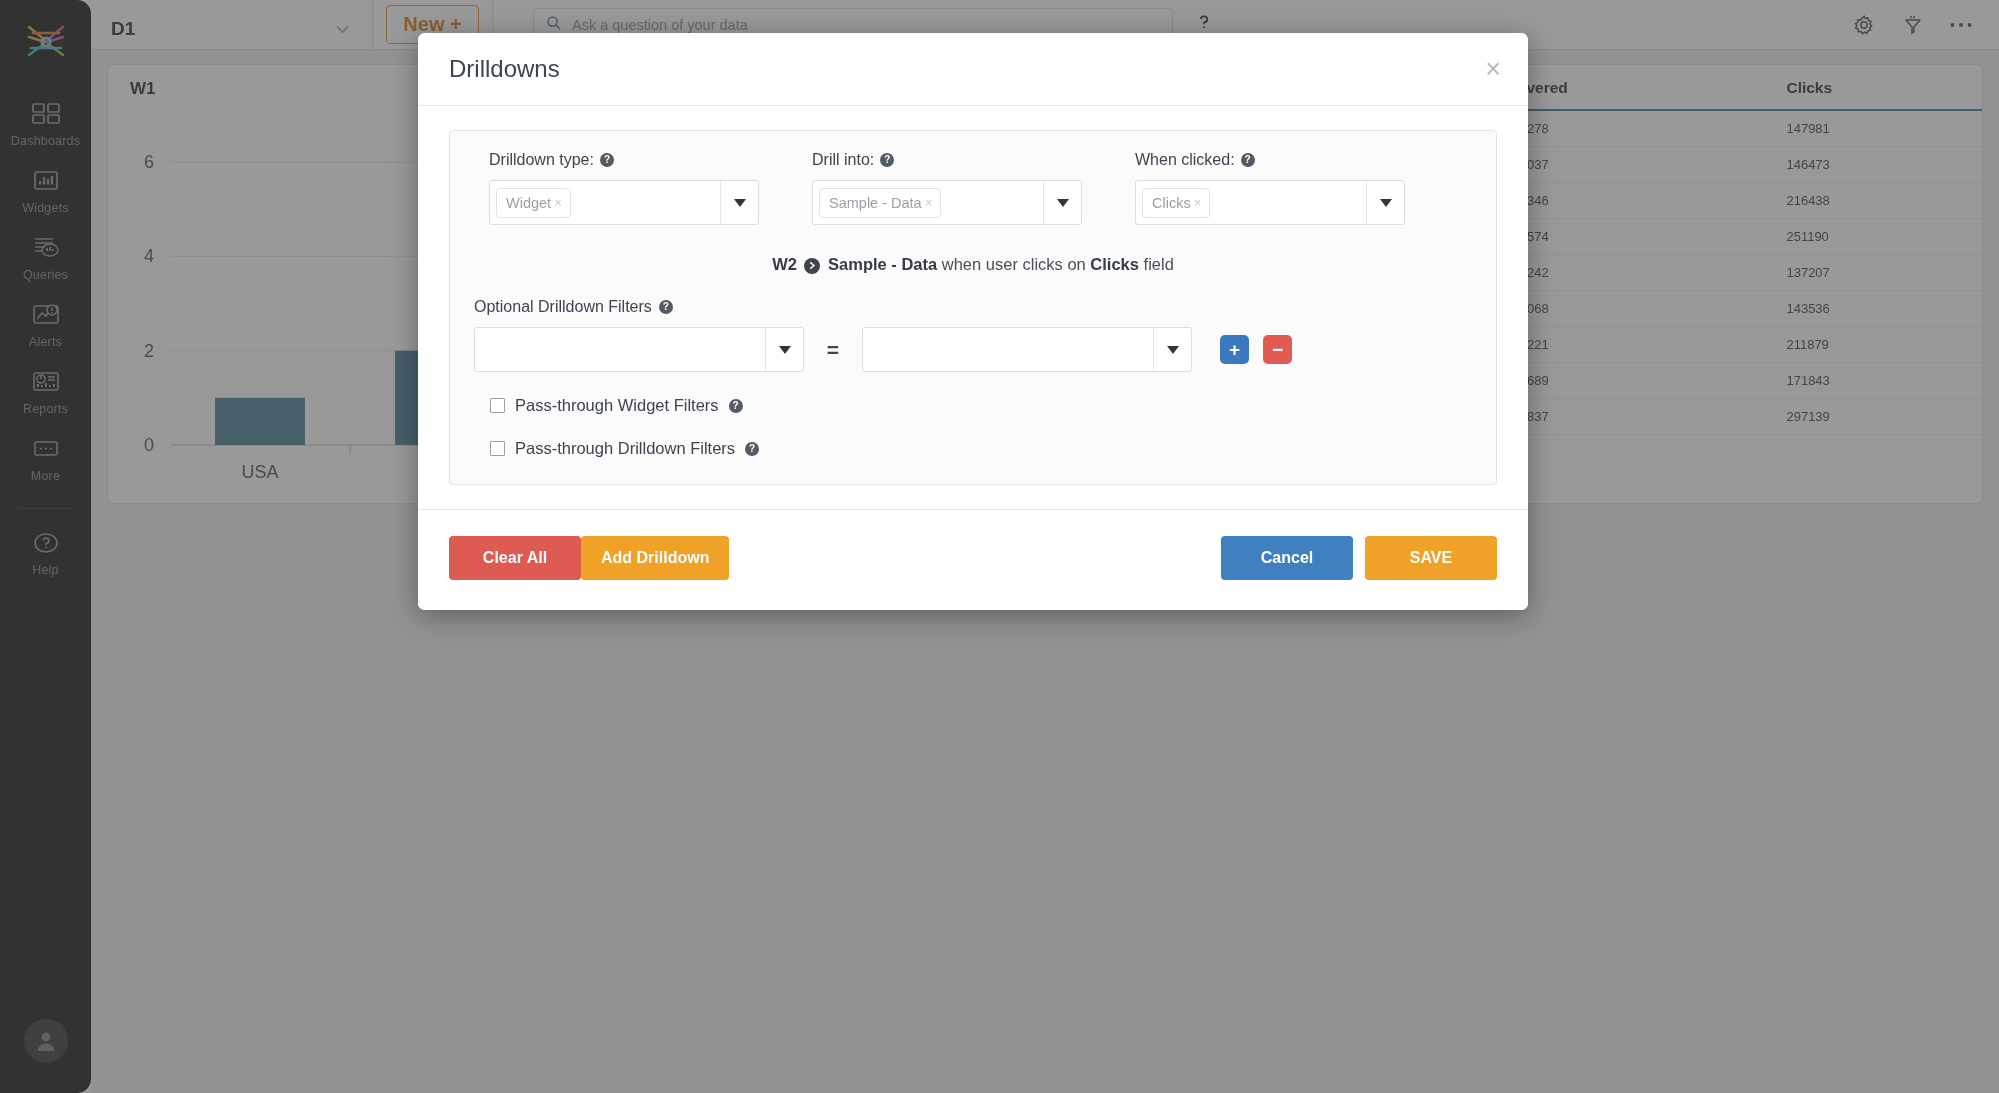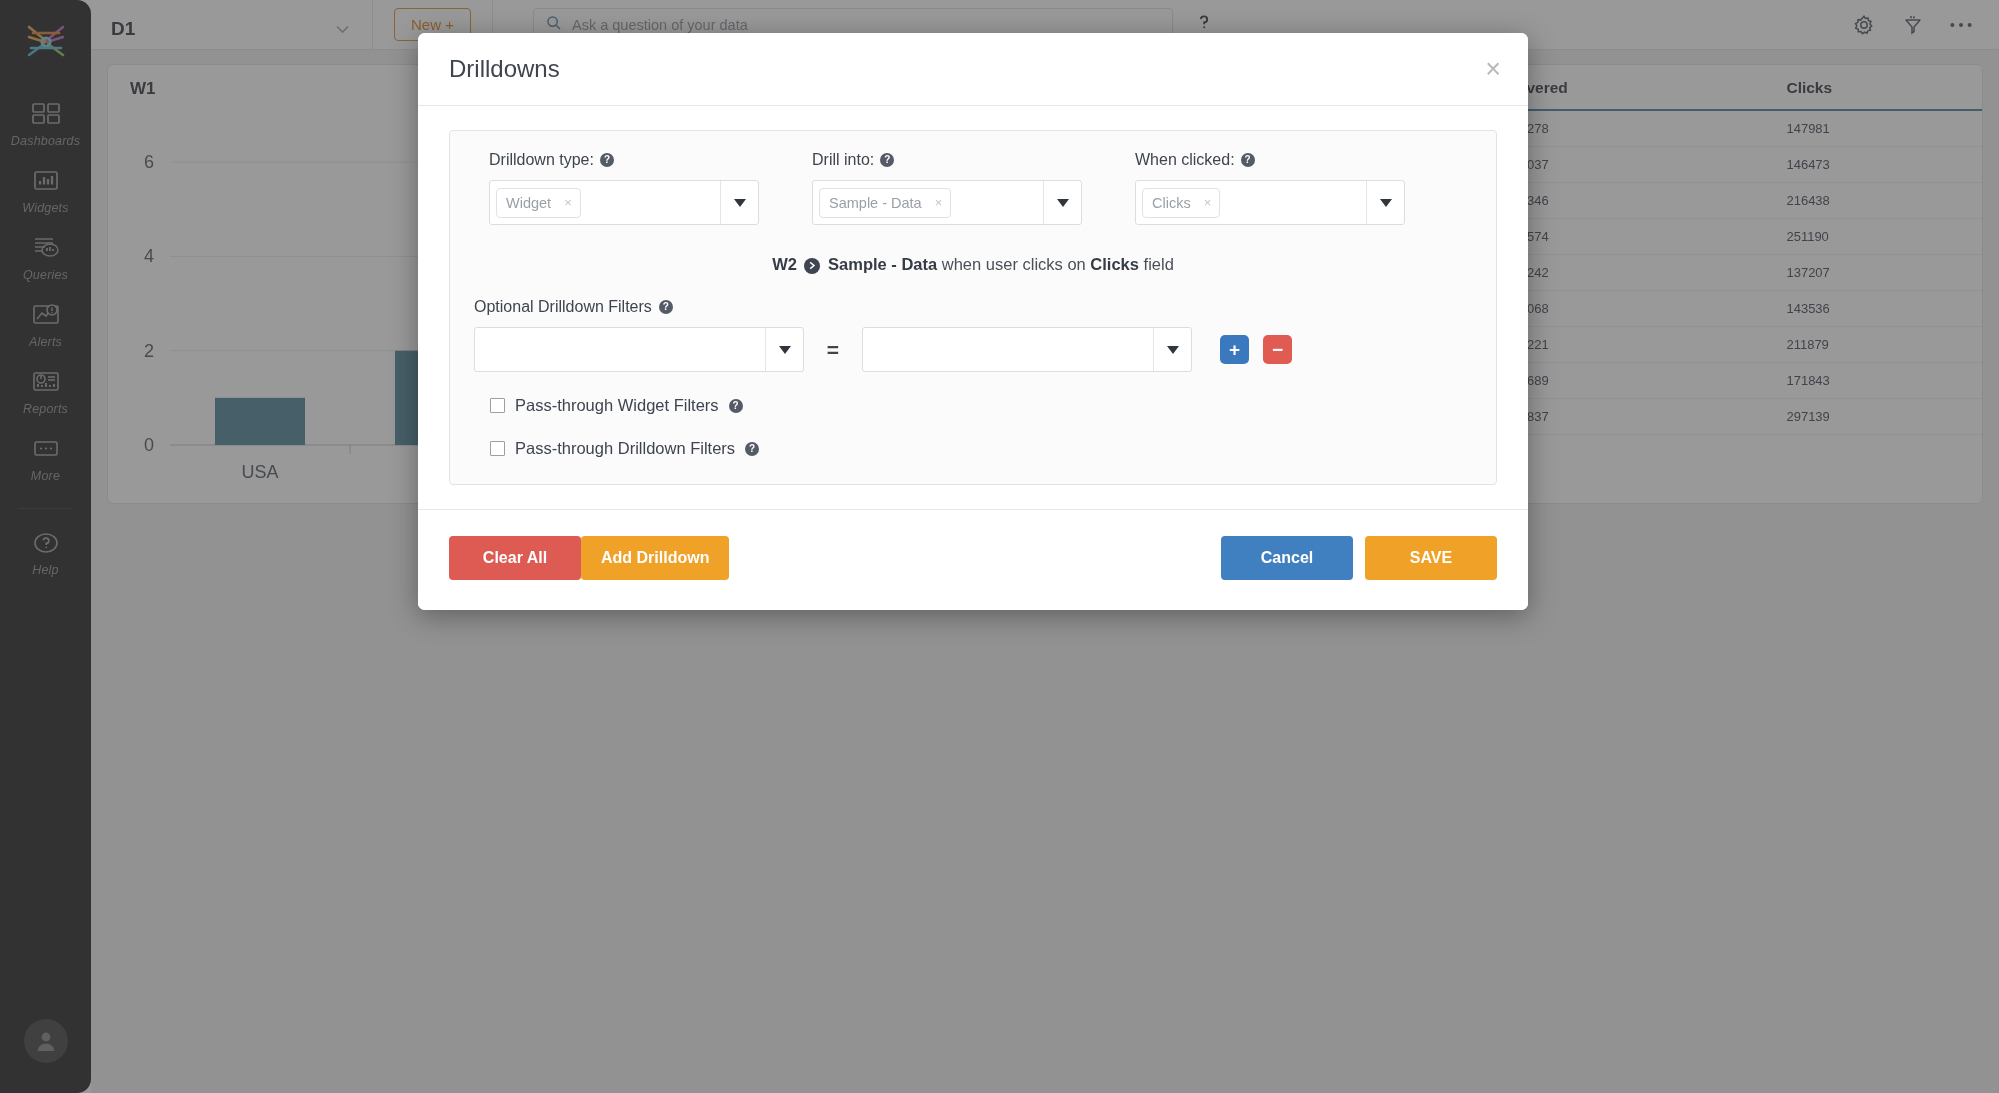--- a/index.html
+++ b/index.html
@@ -39,21 +39,20 @@
     margin-top: 16px; margin-bottom: 22px;
     width: 52px; height: 52px;
     display: flex; align-items: center; justify-content: center;
   }
   .sb-item {
     width: 91px;
     padding: 9px 0 9px 0;
     display: flex; flex-direction: column;
     align-items: center; gap: 5px;
     cursor: pointer;
-    font-style: italic;
   }
   .sb-icon { width: 34px; height: 30px; display: flex; align-items: center; justify-content: center; }
   .sb-label {
     color: #8d8d8d; font-size: 12.5px; letter-spacing: .2px;
     font-family: "Liberation Sans", sans-serif;
   }
   .sb-divider {
     width: 54px; height: 1px; background: #333; margin: 16px 0 10px 0;
   }
   .sb-spacer { flex: 1; }
@@ -86,21 +85,21 @@
   .dash-name { font-size: 19px; font-weight: bold; color: #2b2f38; }
   .chev { color: #9aa0aa; font-size: 14px; }
   .new-wrap {
     width: 120px; height: 50px;
     display: flex; align-items: center; justify-content: center;
     border-right: 1px solid #e2e2e2;
   }
   .new-btn {
     border: 1.6px solid #e08b2a; color: #d97d16;
     border-radius: 4px; padding: 7px 16px;
-    font-size: 15px; font-weight: normal;
+    font-size: 20px; font-weight: bold;
     background: #fff; cursor: pointer;
   }
   .search-zone { flex: 1; display: flex; align-items: center; padding-left: 40px; }
   .searchbox {
     width: 640px; height: 34px;
     border: 1px solid #dcdcdc; border-radius: 4px;
     display: flex; align-items: center; gap: 10px; padding: 0 12px;
     background: #fff;
   }
   .search-ph { color: #8b9099; font-size: 14.5px; }
@@ -195,21 +194,21 @@
   }
   .select-ctl {
     height: 45px; border: 1px solid #dadde1; border-radius: 3px;
     background: #fff; display: flex; align-items: stretch;
   }
   .sel-body { flex: 1; display: flex; align-items: center; padding: 0 6px; }
   .chip {
     border: 1px solid #e0e2e5; border-radius: 4px;
     background: #fff; color: #9aa0a8;
     font-size: 14.5px; padding: 6px 8px 6px 9px;
-    display: inline-flex; align-items: center; gap: 13px;
+    display: inline-flex; align-items: center; gap: 3px;
   }
   .chip-x { color: #c2c6cb; font-size: 13px; cursor: pointer; }
   .sel-arrow {
     width: 38px; border-left: 1px solid #e3e5e8;
     display: flex; align-items: center; justify-content: center;
     cursor: pointer;
   }
   .caret { width: 0; height: 0; border-left: 6px solid transparent;
            border-right: 6px solid transparent; border-top: 8px solid #31363d; }
 

